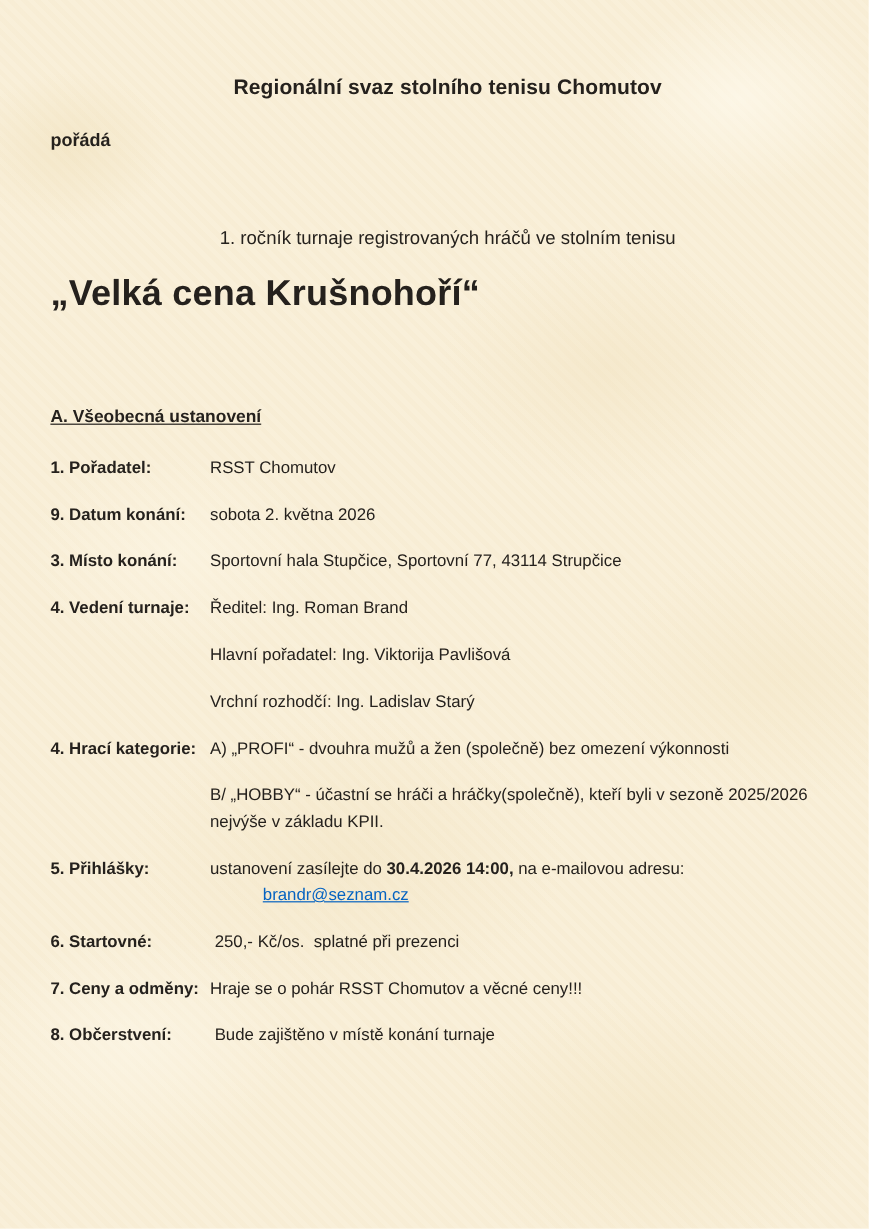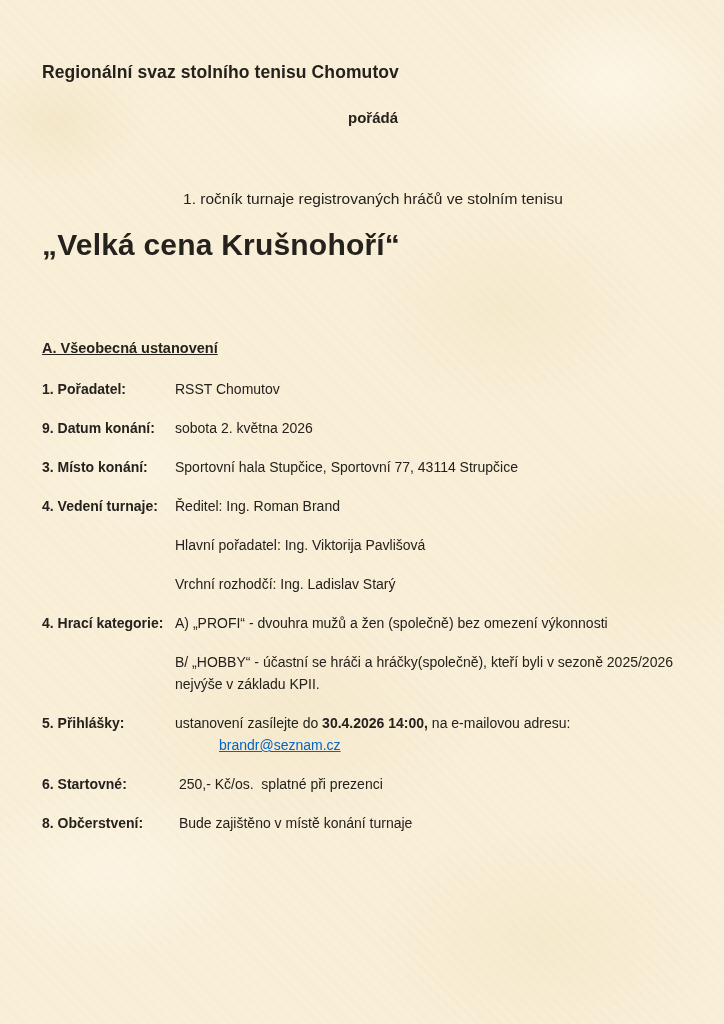--- a/index.html
+++ b/index.html
@@ -20,25 +20,25 @@
       radial-gradient(200px 140px at 70% 30%, rgba(240,224,188,0.40), transparent 70%),
       radial-gradient(180px 120px at 20% 45%, rgba(253,247,231,0.50), transparent 70%),
       radial-gradient(220px 150px at 90% 55%, rgba(241,226,190,0.35), transparent 70%),
       radial-gradient(260px 170px at 40% 70%, rgba(239,223,185,0.35), transparent 70%),
       radial-gradient(200px 130px at 15% 85%, rgba(253,248,234,0.55), transparent 70%),
       radial-gradient(240px 160px at 75% 92%, rgba(240,225,188,0.40), transparent 70%),
       repeating-linear-gradient(45deg, rgba(231,213,172,0.07) 0 4px, rgba(253,248,236,0.05) 4px 8px),
       #f9efd8;
   }
   .org {
-    font-size: 17.5px; font-weight: 700; text-align: left;
+    font-size: 17.5px; font-weight: 700; text-align: center;
     margin: 0 0 26px 0; letter-spacing: 0.1px;
   }
   .organizes {
-    font-size: 15px; font-weight: 700; text-align: center;
+    font-size: 15px; font-weight: 700; 
     margin: 0 0 64px 0;
   }
   .subtitle {
     font-size: 15.5px; font-weight: 400; text-align: center;
     margin: 0 0 20px 0;
   }
   .title {
     font-size: 30px; font-weight: 700; 
     margin: 0 0 78px 0; letter-spacing: 0.2px;
   }
@@ -106,19 +106,23 @@
   <div class="row">
     <div class="label">5. Přihlášky:</div>
     <div class="value prewrap"><span>ustanovení zasílejte do </span><span class="bold-inline">30.4.2026 14:00,</span><span> na e-mailovou adresu: </span><a class="email" style="color: rgb(5, 99, 193);">brandr@seznam.cz</a></div>
   </div>
 
   <div class="row">
     <div class="label">6. Startovné:</div>
     <div class="value prewrap"> 250,- Kč/os.  splatné při prezenci</div>
   </div>
 
+  <div class="row">
+    <div class="label">7. Ceny a odměny:</div>
+    <div class="value prewrap">Hraje se o pohár RSST Chomutov a věcné ceny!!!</div>
+  </div>
 
   <div class="row">
     <div class="label">8. Občerstvení:</div>
     <div class="value prewrap"> Bude zajištěno v místě konání turnaje</div>
   </div>
 
 </div>
 
 </body></html>

